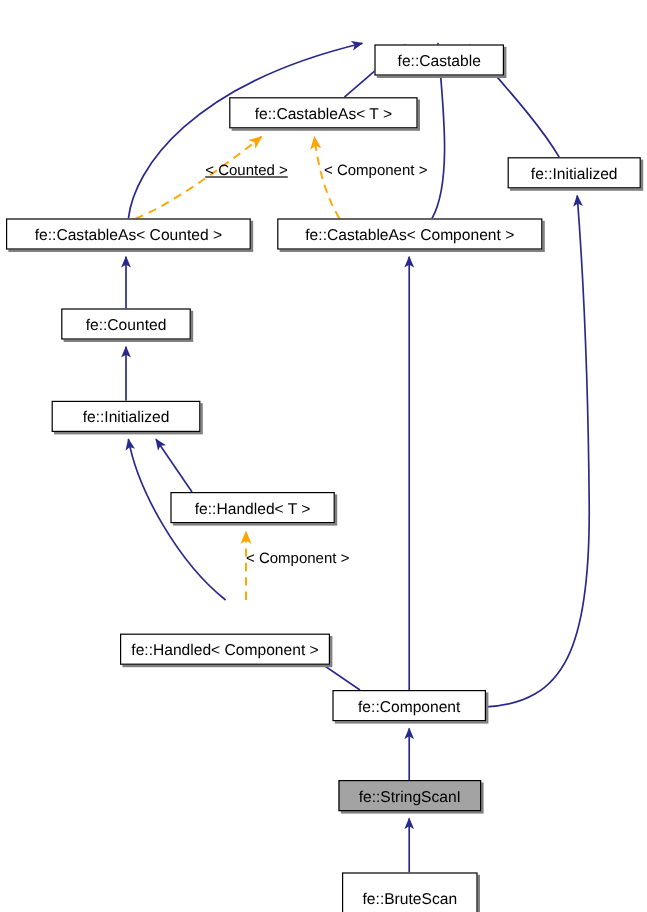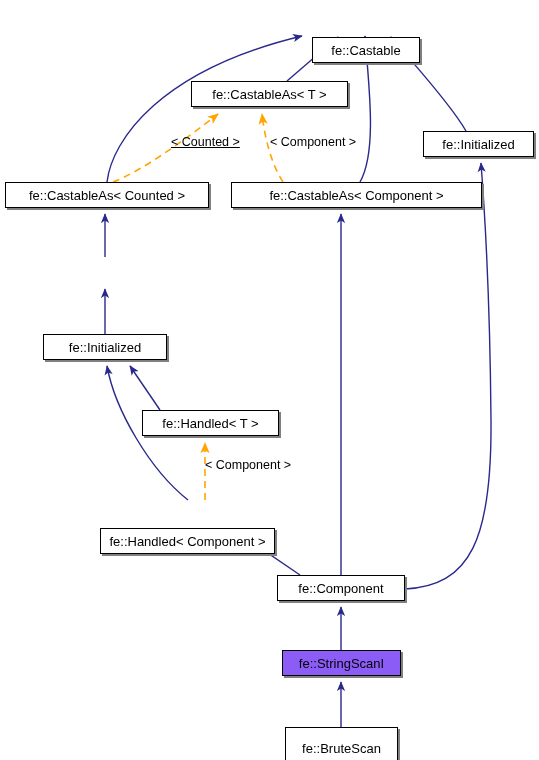--- a/index.html
+++ b/index.html
@@ -33,21 +33,21 @@
     font-size: 13px;
     line-height: 1;
     display: flex;
     align-items: center;
     justify-content: center;
     white-space: nowrap;
     box-shadow: 2px 2px 0 0 #808080;
     z-index: 5;
   }
   .node.highlight {
-    background: #8b5cf6;
+    background: #a3a3a3;
   }
   .edge-label {
     position: absolute;
     font-size: 12.5px;
     color: #000000;
     white-space: nowrap;
     background: transparent;
     z-index: 6;
     line-height: 1;
   }
@@ -115,24 +115,27 @@
   </div>
 
   <div class="node" style="left:423px;top:131px;width:111px;height:26px;">
     <span>fe::Initialized</span>
   </div>
 
   <div class="node" style="left:5px;top:182px;width:204px;height:26px;">
     <span>fe::CastableAs&lt; Counted &gt;</span>
   </div>
 
-  <div class="node" style="left:231px;top:182px;width:251px;height:26px;">
+  <div class="node" style="left:231px;top:182px;width:221px;height:26px;">
     <span>fe::CastableAs&lt; Component &gt;</span>
   </div>
 
+  <div class="node" style="left:51px;top:257px;width:108px;height:26px;">
+    <span>fe::Counted</span>
+  </div>
 
   <div class="node" style="left:43px;top:334px;width:124px;height:26px;">
     <span>fe::Initialized</span>
   </div>
 
   <div class="node" style="left:142px;top:410px;width:137px;height:26px;">
     <span>fe::Handled&lt; T &gt;</span>
   </div>
 
   <div class="node" style="left:100px;top:528px;width:175px;height:26px;">

